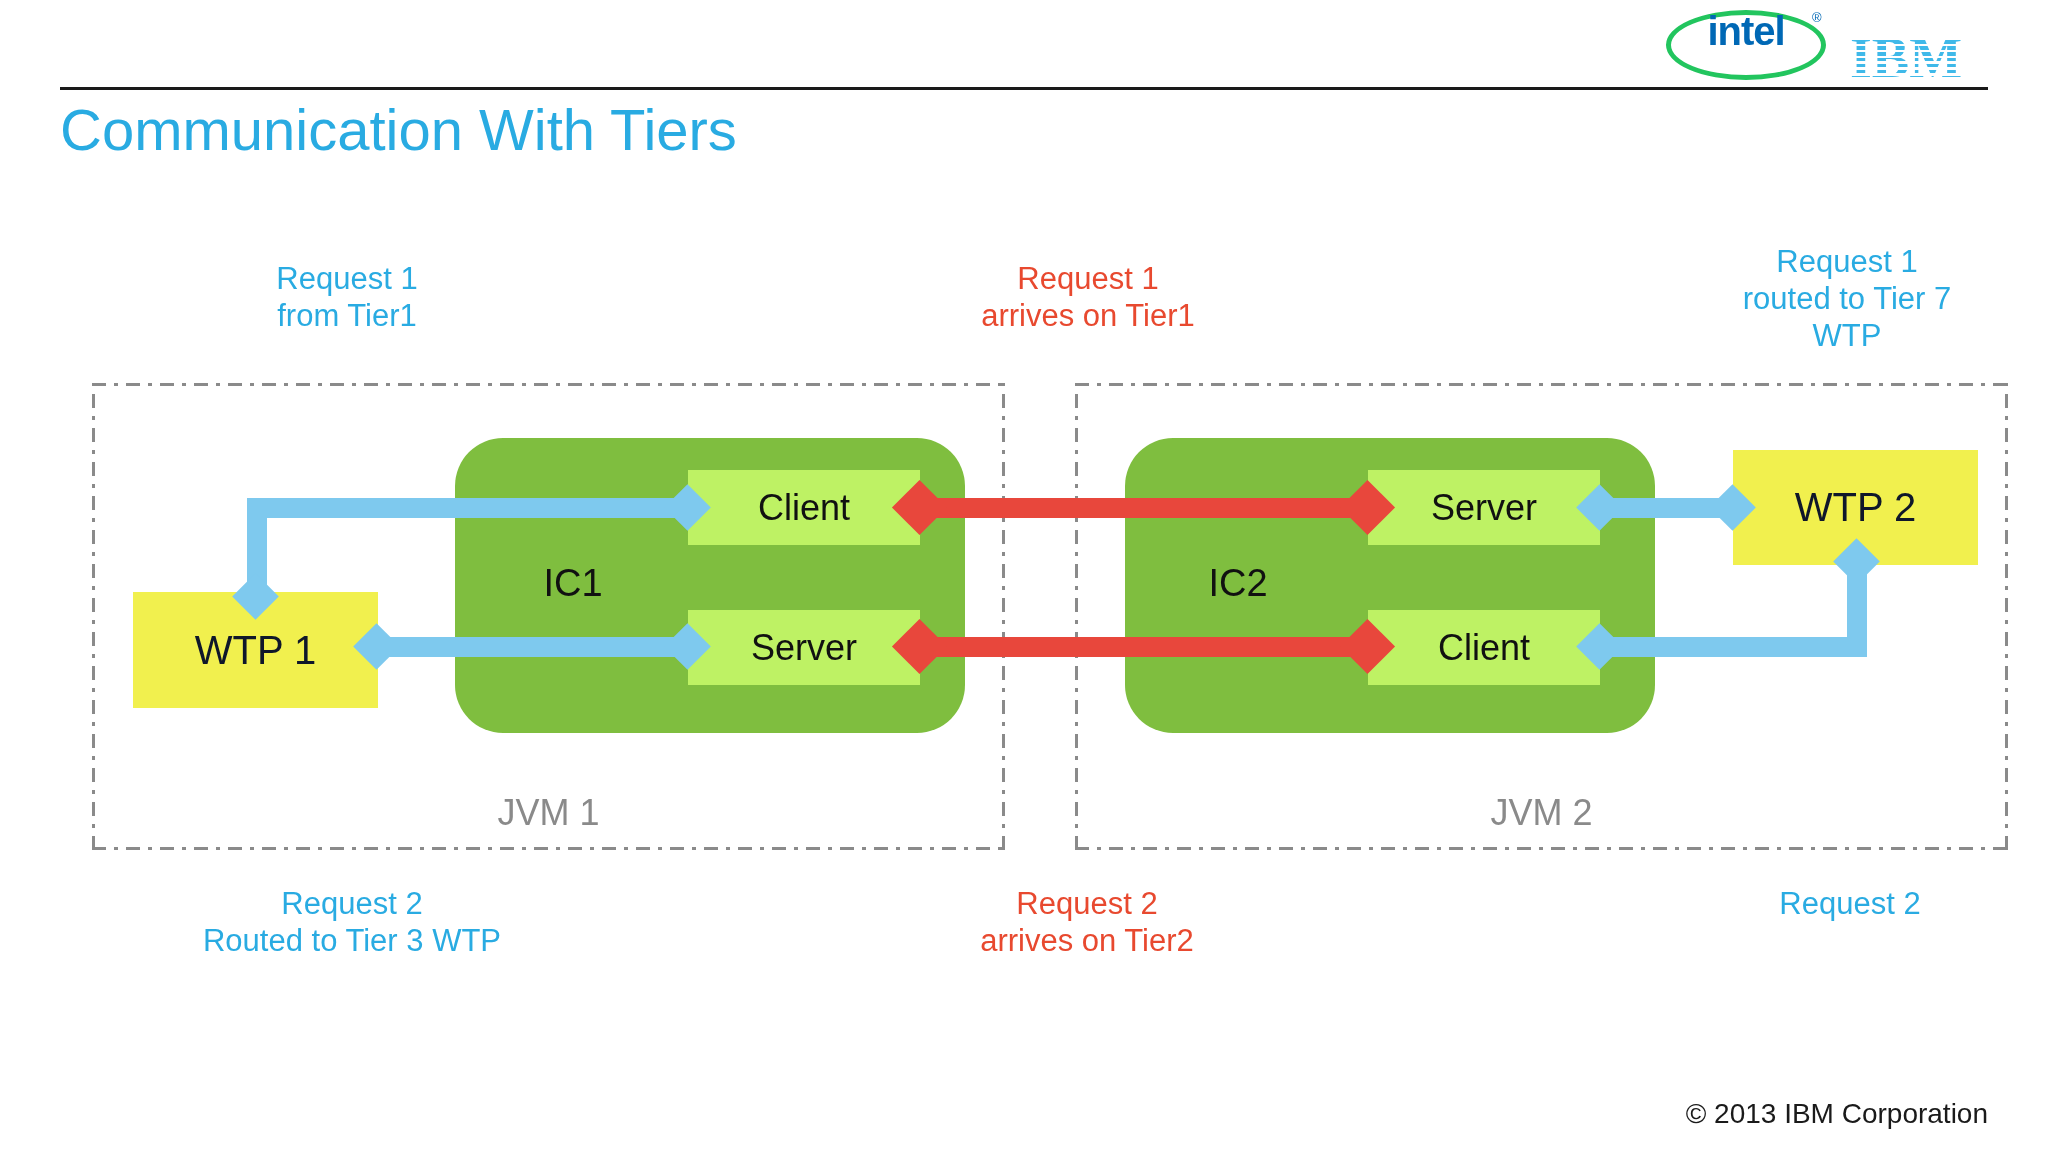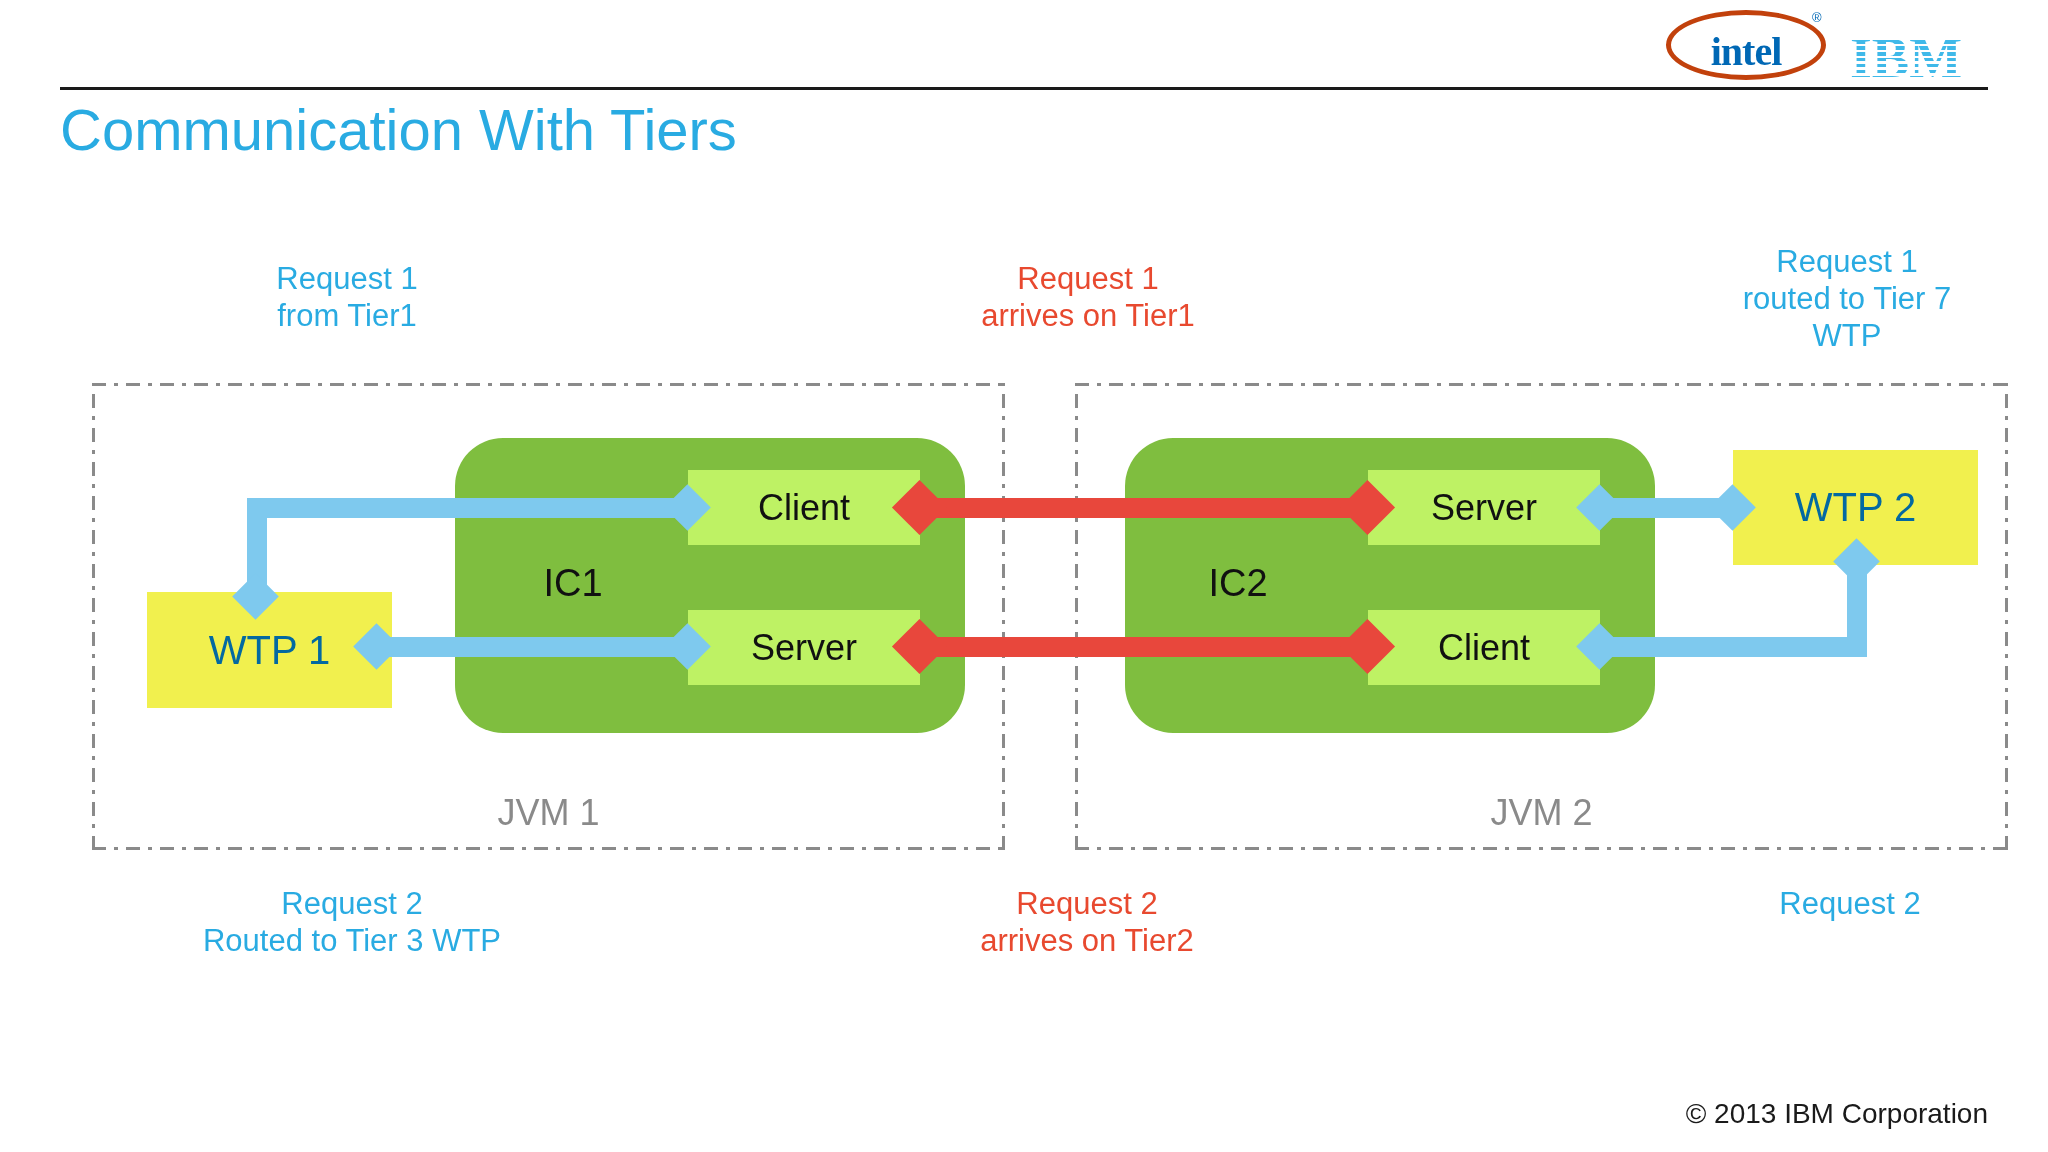--- a/index.html
+++ b/index.html
@@ -10,22 +10,22 @@
     font-family:"Liberation Sans","DejaVu Sans",sans-serif;
     overflow:hidden;
   }
   .abs{position:absolute;}
 
   
   .rule{left:60px;top:87px;width:1928px;height:3px;background:#1a1a1a;}
   .title{left:60px;top:96px;font-size:58px;color:#29ABE2;letter-spacing:0px;}
 
   .intel-logo{left:1666px;top:10px;width:150px;height:60px;
-    border:5px solid #c2410c;border-radius:50%;
-    display:flex;align-items:flex-end;justify-content:center;font-family:Liberation Serif, serif;}
+    border:5px solid #22c55e;border-radius:50%;
+    display:flex;align-items:flex-start;justify-content:center;}
   .intel-text{color:#0068B5;font-weight:bold;font-size:40px;margin-top:-6px;letter-spacing:-1px;}
   .intel-reg{left:1812px;top:10px;font-size:13px;color:#0068B5;}
 
   .ibm-logo{left:1850px;top:34px;width:142px;height:48px;}
   .ibm-text{color:#3FB9E9;font-family:"Liberation Serif","DejaVu Serif",serif;
     font-weight:900;font-size:56px;line-height:48px;letter-spacing:0px;}
   .ibm-stripes{position:absolute;left:0;top:0;width:100%;height:100%;
     background:repeating-linear-gradient(180deg,transparent 0 3.5px,#ffffff 3.5px 6px);}
 
   
@@ -45,21 +45,21 @@
     background-repeat:no-repeat;
   }
   .jvm-label{font-size:36px;color:#8A8A8A;text-align:center;}
 
   .icbox{background:#7FBE3F;border-radius:48px;}
   .ic-label{font-size:38px;color:#111;text-align:center;}
 
   .node{width:232px;height:75px;background:#bef264;color:#111;
     font-size:36px;display:flex;align-items:center;justify-content:center;}
 
-  .wtp{background:#F1F04E;color:#0369a1;font-size:40px;
+  .wtp{background:#F1F04E;color:#0f172a;font-size:40px;
     display:flex;align-items:center;justify-content:center;}
 
   .line-blue{background:#7EC9EE;}
   .line-red{background:#E8473C;}
   .diam-blue{width:33px;height:33px;background:#7EC9EE;transform:rotate(45deg);}
   .diam-red{width:39px;height:39px;background:#E8473C;transform:rotate(45deg);}
 
   .copyright{left:1588px;top:1098px;width:400px;text-align:right;
     font-size:28px;color:#1a1a1a;}
 </style>
@@ -105,21 +105,21 @@
   <div class="abs icbox" style="left:455px;top:438px;width:510px;height:295px;"></div>
   <div class="abs ic-label" style="left:493px;top:562px;width:160px;">IC1</div>
   <div class="abs icbox" style="left:1125px;top:438px;width:530px;height:295px;"></div>
   <div class="abs ic-label" style="left:1158px;top:562px;width:160px;">IC2</div>
 
   <div class="abs node" style="left:688px;top:470px;">Client</div>
   <div class="abs node" style="left:688px;top:610px;">Server</div>
   <div class="abs node" style="left:1368px;top:470px;">Server</div>
   <div class="abs node" style="left:1368px;top:610px;">Client</div>
 
-  <div class="abs wtp" style="left:147px;top:592px;width:245px;height:116px;">WTP 1</div>
+  <div class="abs wtp" style="left:133px;top:592px;width:245px;height:116px;">WTP 1</div>
   <div class="abs wtp" style="left:1733px;top:450px;width:245px;height:115px;">WTP 2</div>
 
   <div class="abs line-blue" style="left:247px;top:498px;width:441px;height:20px;"></div>
   <div class="abs line-blue" style="left:247px;top:498px;width:20px;height:96px;"></div>
   <div class="abs line-blue" style="left:377px;top:637px;width:311px;height:20px;"></div>
   <div class="abs line-blue" style="left:1600px;top:498px;width:133px;height:20px;"></div>
   <div class="abs line-blue" style="left:1600px;top:637px;width:267px;height:20px;"></div>
   <div class="abs line-blue" style="left:1847px;top:562px;width:20px;height:95px;"></div>
 
   <div class="abs line-red" style="left:920px;top:498px;width:448px;height:20px;"></div>

